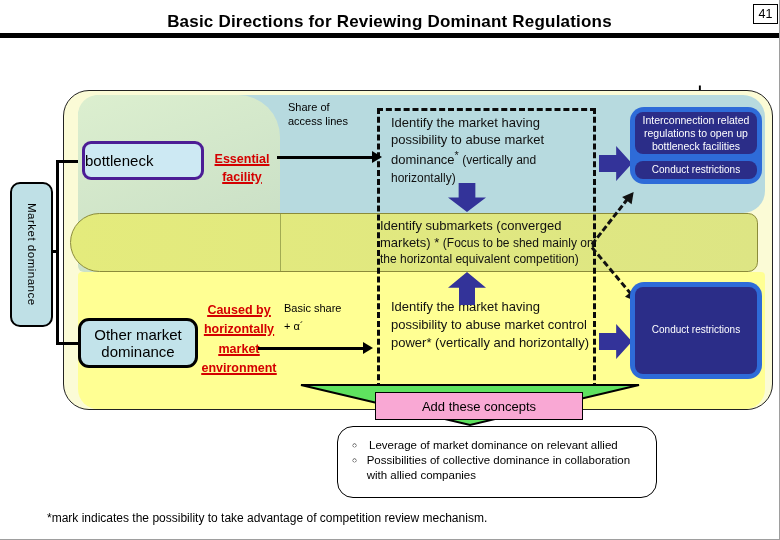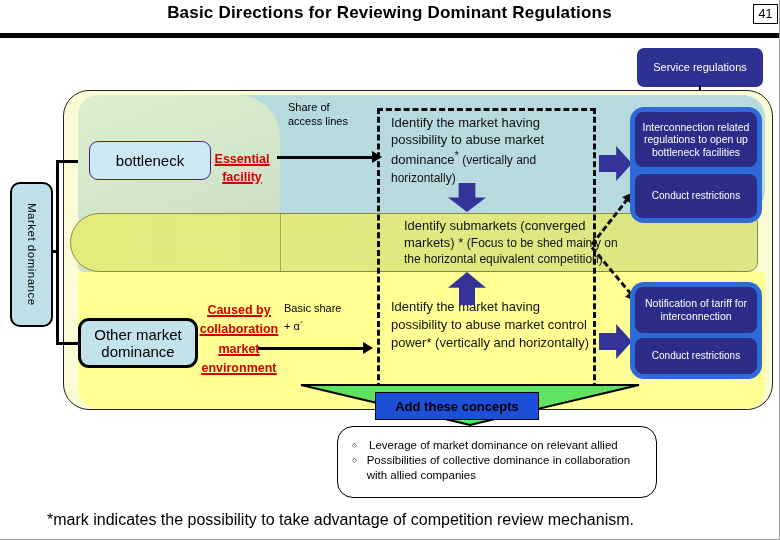--- a/index.html
+++ b/index.html
@@ -5,21 +5,21 @@
   * { margin:0; padding:0; box-sizing:border-box; }
   html,body { background:#fff; }
   #canvas {
     position:relative; width:780px; height:540px; overflow:hidden;
     background:#fff; font-family:"Liberation Sans", sans-serif; color:#000;
     border-right:1px solid #9e9e9e; border-bottom:1px solid #9e9e9e;
   }
   .abs { position:absolute; }
 
   
-  .slide-title { left:0; right:0; top:3px; text-align:center; font-size:17px; font-weight:600; letter-spacing:.2px; }
+  .slide-title { left:0; right:0; top:12px; text-align:center; font-size:17px; font-weight:600; letter-spacing:.2px; }
   .page-num { left:753px; top:4px; width:25px; height:20px; border:1.4px solid #000;
               display:flex; align-items:center; justify-content:center; font-size:12.5px; background:#fff; }
   .title-rule { left:0; top:33px; width:780px; height:5px; background:#000; }
 
   .svc-box { left:637px; top:48px; width:126px; height:39px; background:#2e3192; border-radius:7px;
              color:#fff; font-size:11px; line-height:1.25; display:flex; align-items:center;
              justify-content:center; text-align:center; padding:2px 14px; }
   .plus-sign { left:686px; top:78px; width:28px; height:28px; font-size:27px; font-weight:300;
                display:flex; align-items:center; justify-content:center; color:#000; }
 
@@ -41,22 +41,22 @@
   .brk { background:#000; }
   .brk-v   { left:56px; top:160px; width:2.5px; height:184px; }
   .brk-top { left:56px; top:160px; width:22px; height:2.5px; }
   .brk-bot { left:56px; top:342px; width:22px; height:2.5px; }
   .brk-mid { left:50px; top:250px; width:8px; height:2.5px; }
   .md-box { left:10px; top:182px; width:43px; height:145px; background:#bfe0e6; border:2.5px solid #000;
             border-radius:10px; display:flex; align-items:center; justify-content:center; }
   .md-box span { writing-mode:vertical-rl; font-size:11.5px; letter-spacing:.5px; }
 
   
-  .bottleneck-box { left:89px; top:141px; width:122px; height:39px; background:#cde9f3; border:1px solid #4c1d95;
-                    border-radius:9px; display:flex; align-items:center; justify-content:center; font-size:15px; }
+  .bottleneck-box { left:82px; top:141px; width:122px; height:39px; background:#cde9f3; border:3px solid #4c1d95;
+                    border-radius:9px; display:flex; align-items:center; font-size:15px; }
   .other-md-box { left:78px; top:318px; width:120px; height:50px; background:#c2e3ea; border:3px solid #000;
                   border-radius:11px; display:flex; align-items:center; justify-content:center;
                   text-align:center; font-size:15px; line-height:1.15; }
   .red-label { color:#d40000; font-weight:bold; text-decoration:underline; text-decoration-thickness:1.5px; }
   .essential { left:202px; top:151px; width:80px; text-align:center; font-size:12.5px; line-height:1.4; }
   .share-lines { left:288px; top:100px; width:62px; font-size:11px; line-height:1.3; }
   .caused-by { left:197px; top:301px; width:84px; text-align:center; font-size:12.5px; line-height:1.55; }
   .caused-by div { text-decoration:underline; text-decoration-thickness:1.5px; }
   .market-share { left:284px; top:301px; width:85px; font-size:11px; line-height:1.3; }
   .market-share .alpha { display:block; margin-top:4px; }
@@ -65,21 +65,21 @@
   .thin-arrow { height:2.5px; background:#000; }
   .thin-arrow::after { content:""; position:absolute; right:-9px; top:-4.8px;
     border-left:10px solid #000; border-top:6px solid transparent; border-bottom:6px solid transparent; }
   .arrow-share { left:277px; top:156px; width:96px; }
   .arrow-caused { left:258px; top:347px; width:106px; }
 
   
   .step-text { font-size:13px; line-height:1.32; color:#111; }
   .step-text .small { font-size:12px;text-align:center; }
   .step-top { left:391px; top:114px; width:200px; }
-  .step-mid { left:404px; top:218px; width:216px; line-height:1.28; }
+  .step-mid { left:380px; top:218px; width:216px; line-height:1.28; }
   .step-bot { left:391px; top:298px; width:204px; line-height:1.38; }
 
   
   .blk { background:#333399; }
   .blk-down { left:448px; top:183px; width:38px; height:29px;
     clip-path:polygon(28% 0,72% 0,72% 50%,100% 50%,50% 100%,0 50%,28% 50%); }
   .blk-up { left:448px; top:272px; width:38px; height:33px;
     clip-path:polygon(50% 0,100% 48%,71% 48%,71% 100%,29% 100%,29% 48%,0 48%); }
   .blk-right { width:33px; height:35px;
     clip-path:polygon(0 26%,52% 26%,52% 0,100% 50%,52% 100%,52% 74%,0 74%); }
@@ -89,51 +89,48 @@
   
   .diag { height:0; border-top:3.2px dashed #111; transform-origin:0 50%; }
   .diag::after { content:""; position:absolute; right:-9px; top:-7.5px;
     border-left:11px solid #111; border-top:6px solid transparent; border-bottom:6px solid transparent; }
   .diag-up   { left:592px; top:243px; width:58px; transform:rotate(-52deg); }
   .diag-down { left:592px; top:246px; width:61px; transform:rotate(50deg); }
 
   
   .reg-container { background:#2e6bd8; border-radius:14px; padding:5px; display:flex;
                    flex-direction:column; gap:5px; width:132px; }
-  .reg-top { left:630px; top:107px; height:116px;gap:7px; }
+  .reg-top { left:630px; top:107px; height:77px;gap:7px; }
   .reg-bottom { left:630px; top:282px; height:97px; }
   .reg-box { background:#2b2d88; border-radius:8px; color:#fff; display:flex; align-items:center;
              justify-content:center; text-align:center; font-size:10.5px; line-height:1.22; padding:2px 3px; }
   .reg-3line { flex:1.3; }
   .reg-conduct { flex:1; font-size:10px; }
 
   
   .add-flare { left:298px; top:383px; }
-  .add-box { left:375px; top:392px; width:164px; height:28px; background:#1d4ed8; border:1.6px solid #000;
-             display:flex; align-items:center; justify-content:center; font-size:13px; font-weight:bold; }
+  .add-box { left:375px; top:392px; width:208px; height:28px; background:#f9a8d4; border:1.6px solid #000;
+             display:flex; align-items:center; justify-content:center; font-size:13px; font-weight:normal; }
 
   
   .notes-box { left:337px; top:426px; width:320px; height:72px; background:#fff; border:1.3px solid #000;
                border-radius:16px; padding:11px 10px 6px 14px; }
   .note-item { display:flex; gap:8px; font-size:11.5px; line-height:1.32; }
   .note-item .bullet { width:9px; font-size:8.5px; padding-top:2px; }
-  .footnote { left:47px; top:511px; font-size:16px; }
+  .footnote { left:47px; top:511px; font-size:12px; }
 </style>
 </head>
 <body>
 
 <div id="canvas">
 
   <div class="abs slide-title">Basic Directions for Reviewing Dominant Regulations</div>
   <div class="abs page-num">41</div>
   <div class="abs title-rule"></div>
 
-  <div class="abs svc-box">
-    <span>Service regulations</span>
-  </div>
   <div class="abs plus-sign">+</div>
 
   <div class="abs outer-frame"></div>
   <div class="abs band-blue"></div>
   <div class="abs band-green"></div>
   <div class="abs band-yellow"></div>
   <div class="abs mid-pill"></div>
   <div class="abs green-divider"></div>
   <div class="abs dashed-rect"></div>
 
@@ -166,36 +163,35 @@
   <div class="abs blk blk-right blk-right-bot"></div>
 
   <div class="abs diag diag-up"></div>
   <div class="abs diag diag-down"></div>
 
   <div class="abs other-md-box">
     <span>Other market dominance</span>
   </div>
   <div class="abs red-label caused-by">
     <div>Caused by</div>
-    <div>collaboration</div>
+    <div>horizontally</div>
     <div>market</div>
     <div>environment</div>
   </div>
   <div class="abs market-share">
     <span>Basic share</span>
     <span class="alpha">+ α´</span>
   </div>
   <div class="abs thin-arrow arrow-caused"></div>
 
   <div class="abs reg-container reg-top">
     <div class="reg-box reg-3line">Interconnection related regulations to open up bottleneck facilities</div>
     <div class="reg-box reg-conduct">Conduct restrictions</div>
   </div>
   <div class="abs reg-container reg-bottom">
-    <div class="reg-box reg-3line">Notification of tariff for interconnection</div>
     <div class="reg-box reg-conduct">Conduct restrictions</div>
   </div>
 
   <svg class="abs add-flare" width="344" height="44">
     <polygon points="3,2 341,2 172,42" fill="#5fe25f" stroke="#000" stroke-width="2"></polygon>
   </svg>
   <div class="abs add-box">
     <span>Add these concepts</span>
   </div>
 

